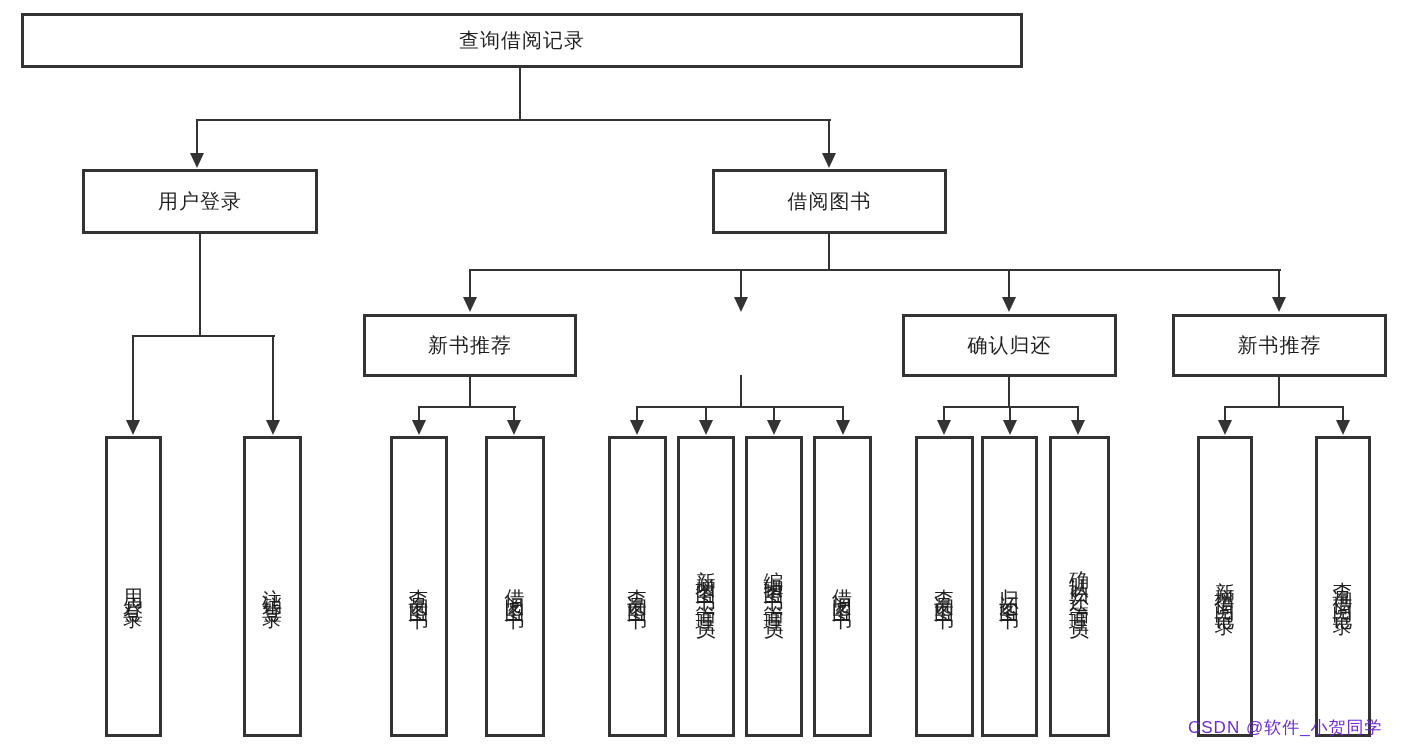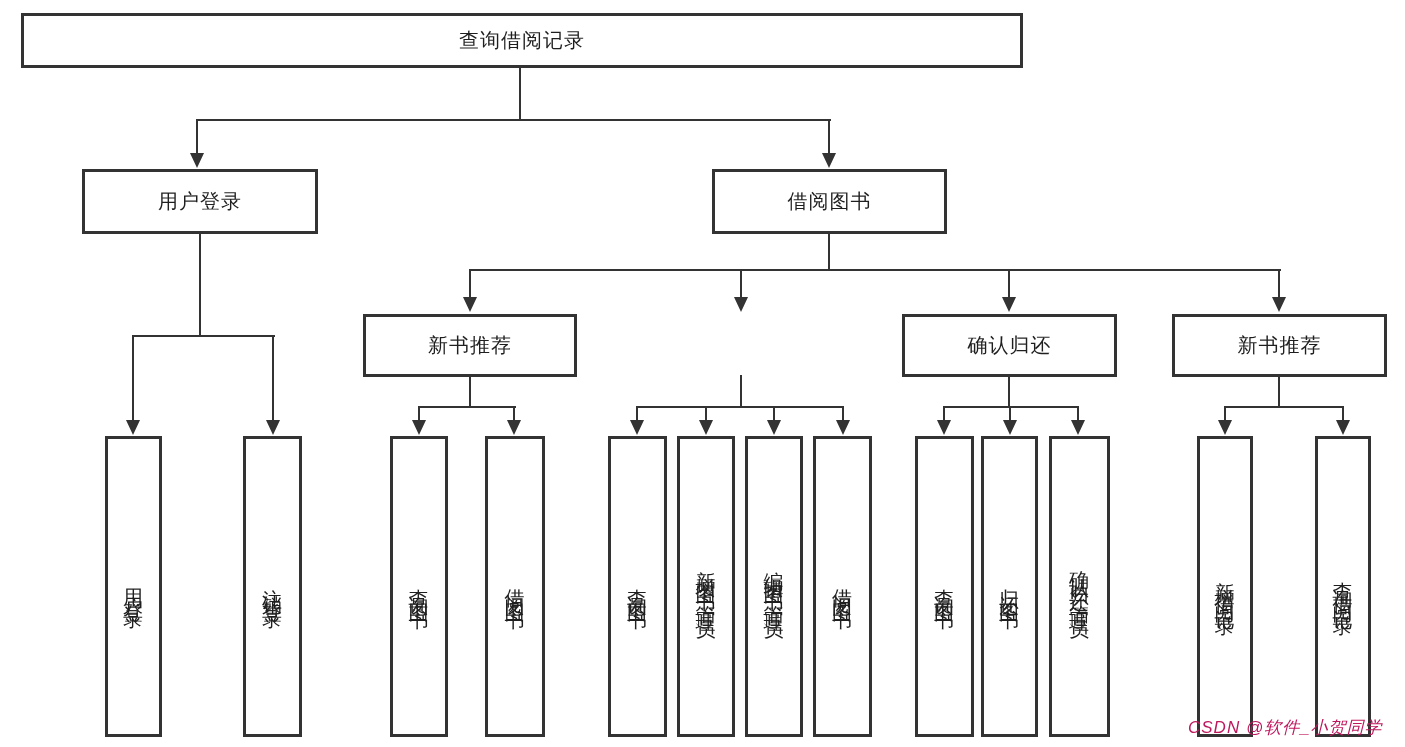--- a/index.html
+++ b/index.html
@@ -21,21 +21,21 @@
   }
   .hline { position:absolute; height:2px; background:#333333; z-index:1; }
   .vline { position:absolute; width:2px;  background:#333333; z-index:1; }
   .arrow {
     position:absolute; width:0; height:0; z-index:1;
     border-left:7px solid transparent; border-right:7px solid transparent;
     border-top:15px solid #333333;
   }
   .watermark {
     position:absolute; left:1188px; top:716px; z-index:3;
-    font-size:17px; color:#be185d; white-space:nowrap; letter-spacing:1px;font-style:italic;
+    font-size:17px; color:#6d28d9; white-space:nowrap; letter-spacing:1px;
   }
 </style>
 </head>
 <body>
 
 <div class="canvas">
 
   <div class="node" style="left:21px;top:13px;width:1002px;height:55px">
     <span class="htext">查询借阅记录</span>
   </div>

